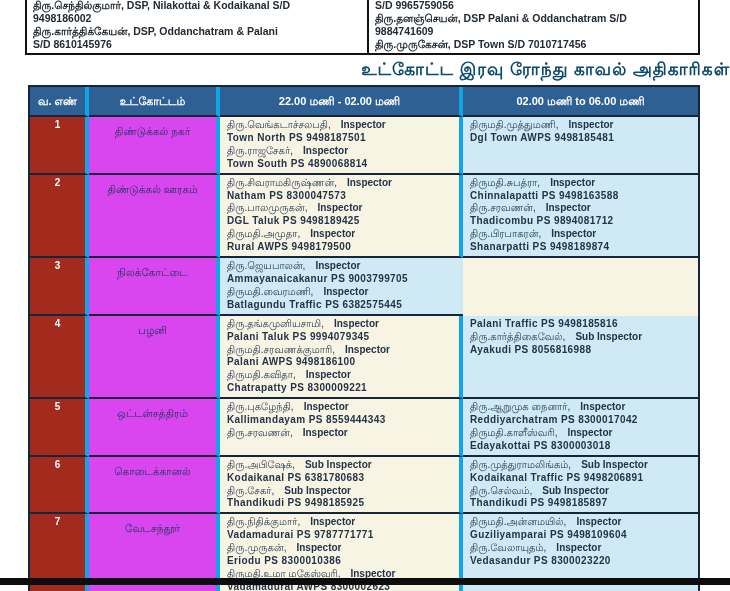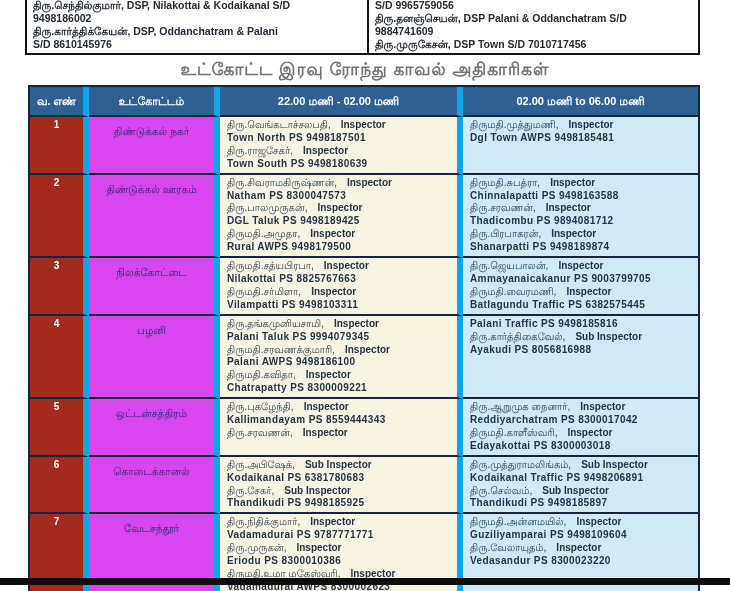--- a/index.html
+++ b/index.html
@@ -24,24 +24,24 @@
     color: #1c1c1c;
     font-size: 10.5px;
     line-height: 13px;
     overflow: hidden;
   }
   .dsp-box.left { width: 343px; border-right-width: 1px; }
   .dsp-box.right { width: 332px; border-left-width: 1px; }
   .dsp-line { white-space: nowrap; font-weight: 600; color: #222a33; }
   
   .main-title {
-    text-align: center;
+    text-align: right;
     font-size: 17px;
     font-weight: bold;
-    color: #737373;
+    color: #0c4a6e;
     letter-spacing: 1px;
     margin: 5px 0 4px 0;
   }
   
   .duty-table {
     margin: 0 30px 0 28px;
     width: 672px;
     border: 2px solid #16253d;
     background: #f8f4e3;
   }
@@ -56,21 +56,21 @@
     font-size: 11px;
     text-align: center;
     display: flex;
     align-items: center;
     justify-content: center;
     min-height: 30px;
     line-height: 12px;
     padding: 2px 4px;
   }
   .cell {
-    border-right: 6px solid #0ea5e9;
+    border-right: 4px solid #0ea5e9;
     border-bottom: 2px solid #16253d;
   }
   .cell:last-child { border-right: none; }
   .t-row:last-child .cell { border-bottom: none; }
   .serial-cell {
     background: #a32b1d;
     color: #ffffff;
     font-weight: bold;
     font-size: 10px;
     text-align: center;
@@ -140,21 +140,21 @@
         <div class="t-row">
           <div class="cell serial-cell">1</div>
           <div class="cell subdiv-cell">திண்டுக்கல் நகர்</div>
           <div class="cell shift1-cell">
             <div class="entry">
               <div class="name-line"><span>திரு.வெங்கடாச்சலபதி,</span><span class="rank">Inspector</span></div>
               <div class="station-line">Town North PS 9498187501</div>
             </div>
             <div class="entry">
               <div class="name-line"><span>திரு.ராஜசேகர்,</span><span class="rank">Inspector</span></div>
-              <div class="station-line">Town South PS 9498180639</div>
+              <div class="station-line">Town South PS 4890068814</div>
             </div>
           </div>
           <div class="cell shift2-cell">
             <div class="entry">
               <div class="name-line"><span>திருமதி.முத்துமணி,</span><span class="rank">Inspector</span></div>
               <div class="station-line">Dgl Town AWPS 9498185481</div>
             </div>
           </div>
         </div>
         <div class="t-row">
@@ -185,30 +185,20 @@
             </div>
             <div class="entry">
               <div class="name-line"><span>திரு.பிரபாகரன்,</span><span class="rank">Inspector</span></div>
               <div class="station-line">Shanarpatti PS 9498189874</div>
             </div>
           </div>
         </div>
         <div class="t-row">
           <div class="cell serial-cell">3</div>
           <div class="cell subdiv-cell">நிலக்கோட்டை</div>
-          <div class="cell shift1-cell">
-            <div class="entry">
-              <div class="name-line"><span>திருமதி.சத்யபிரபா,</span><span class="rank">Inspector</span></div>
-              <div class="station-line">Nilakottai PS 8825767663</div>
-            </div>
-            <div class="entry">
-              <div class="name-line"><span>திருமதி.சர்மிளா,</span><span class="rank">Inspector</span></div>
-              <div class="station-line">Vilampatti PS 9498103311</div>
-            </div>
-          </div>
           <div class="cell shift2-cell">
             <div class="entry">
               <div class="name-line"><span>திரு.ஜெயபாலன்,</span><span class="rank">Inspector</span></div>
               <div class="station-line">Ammayanaicakanur PS 9003799705</div>
             </div>
             <div class="entry">
               <div class="name-line"><span>திருமதி.வைரமணி,</span><span class="rank">Inspector</span></div>
               <div class="station-line">Batlagundu Traffic PS 6382575445</div>
             </div>
           </div>

